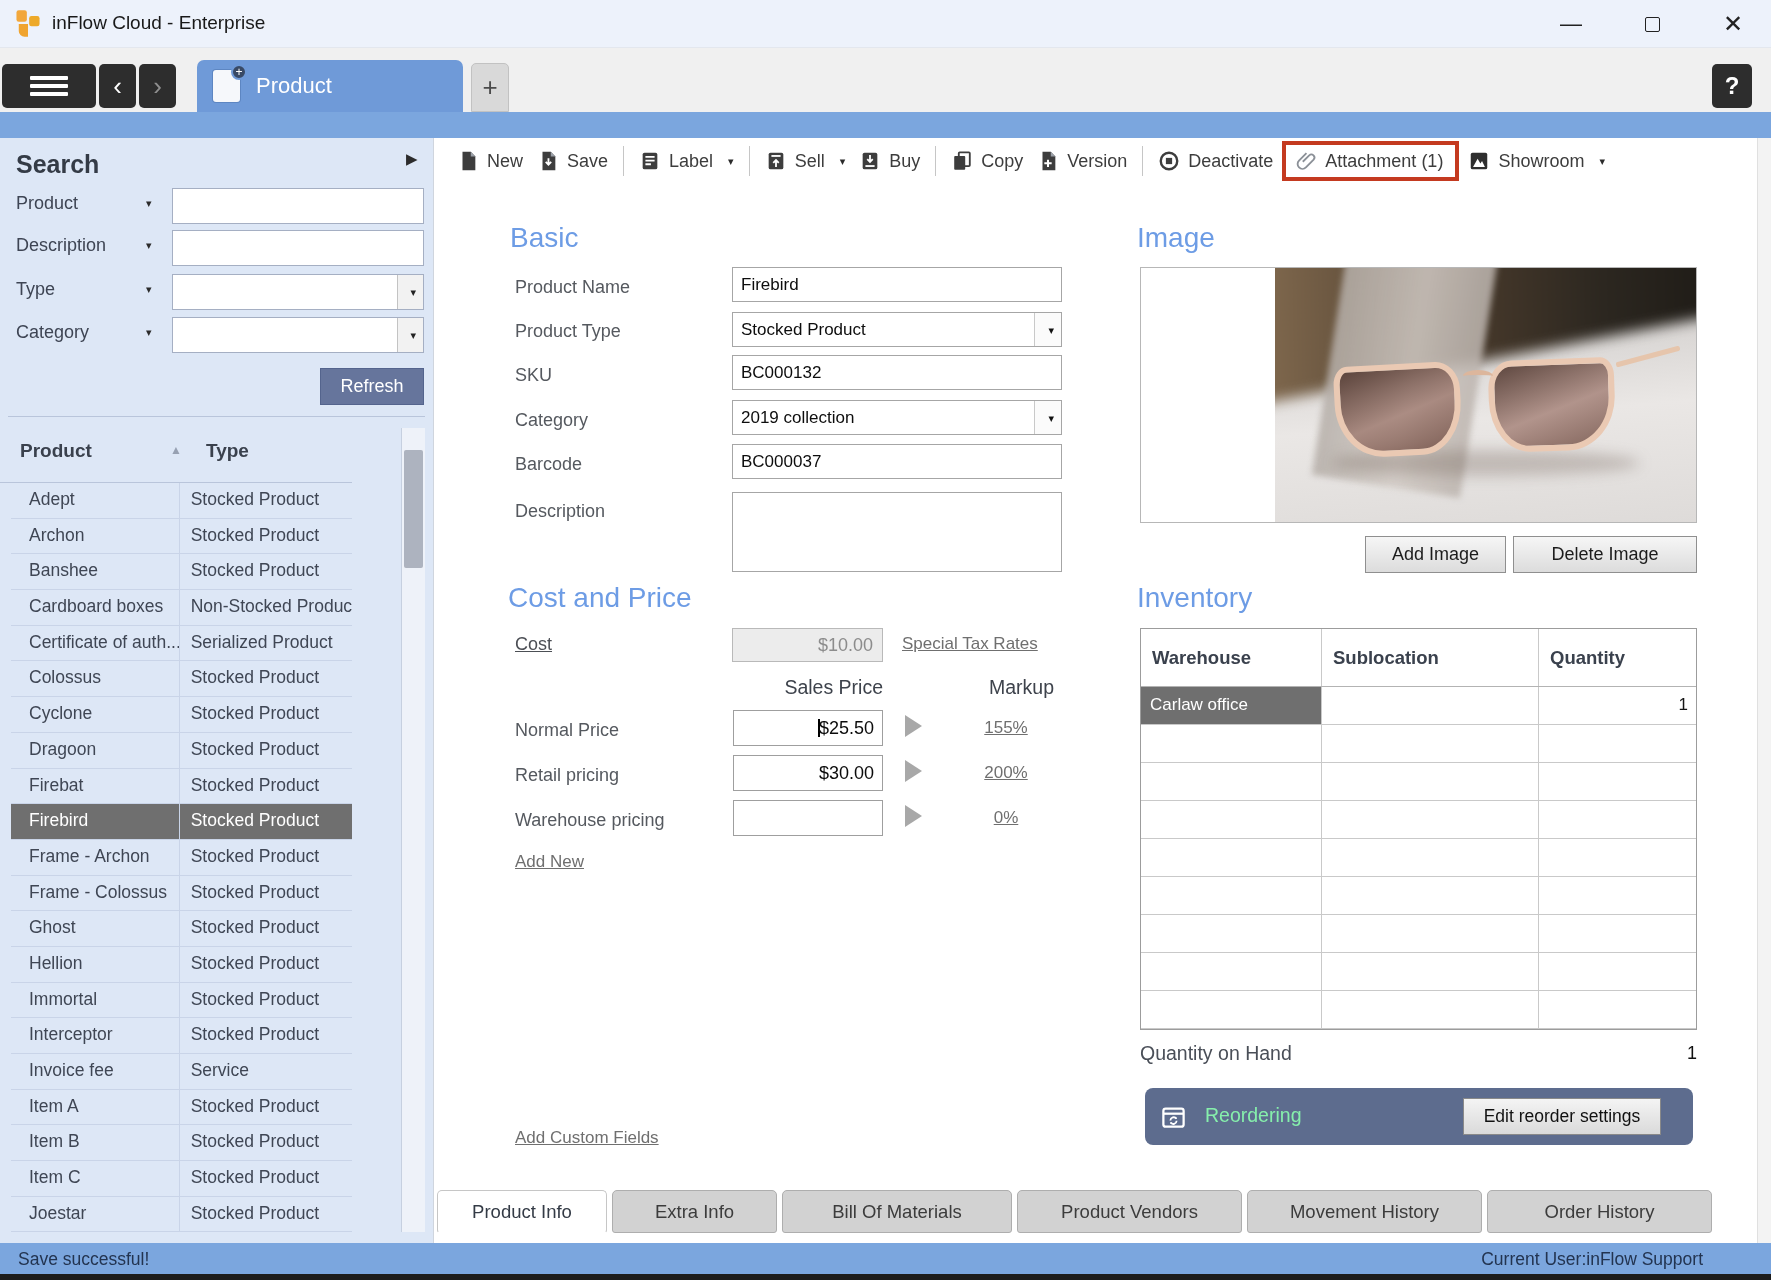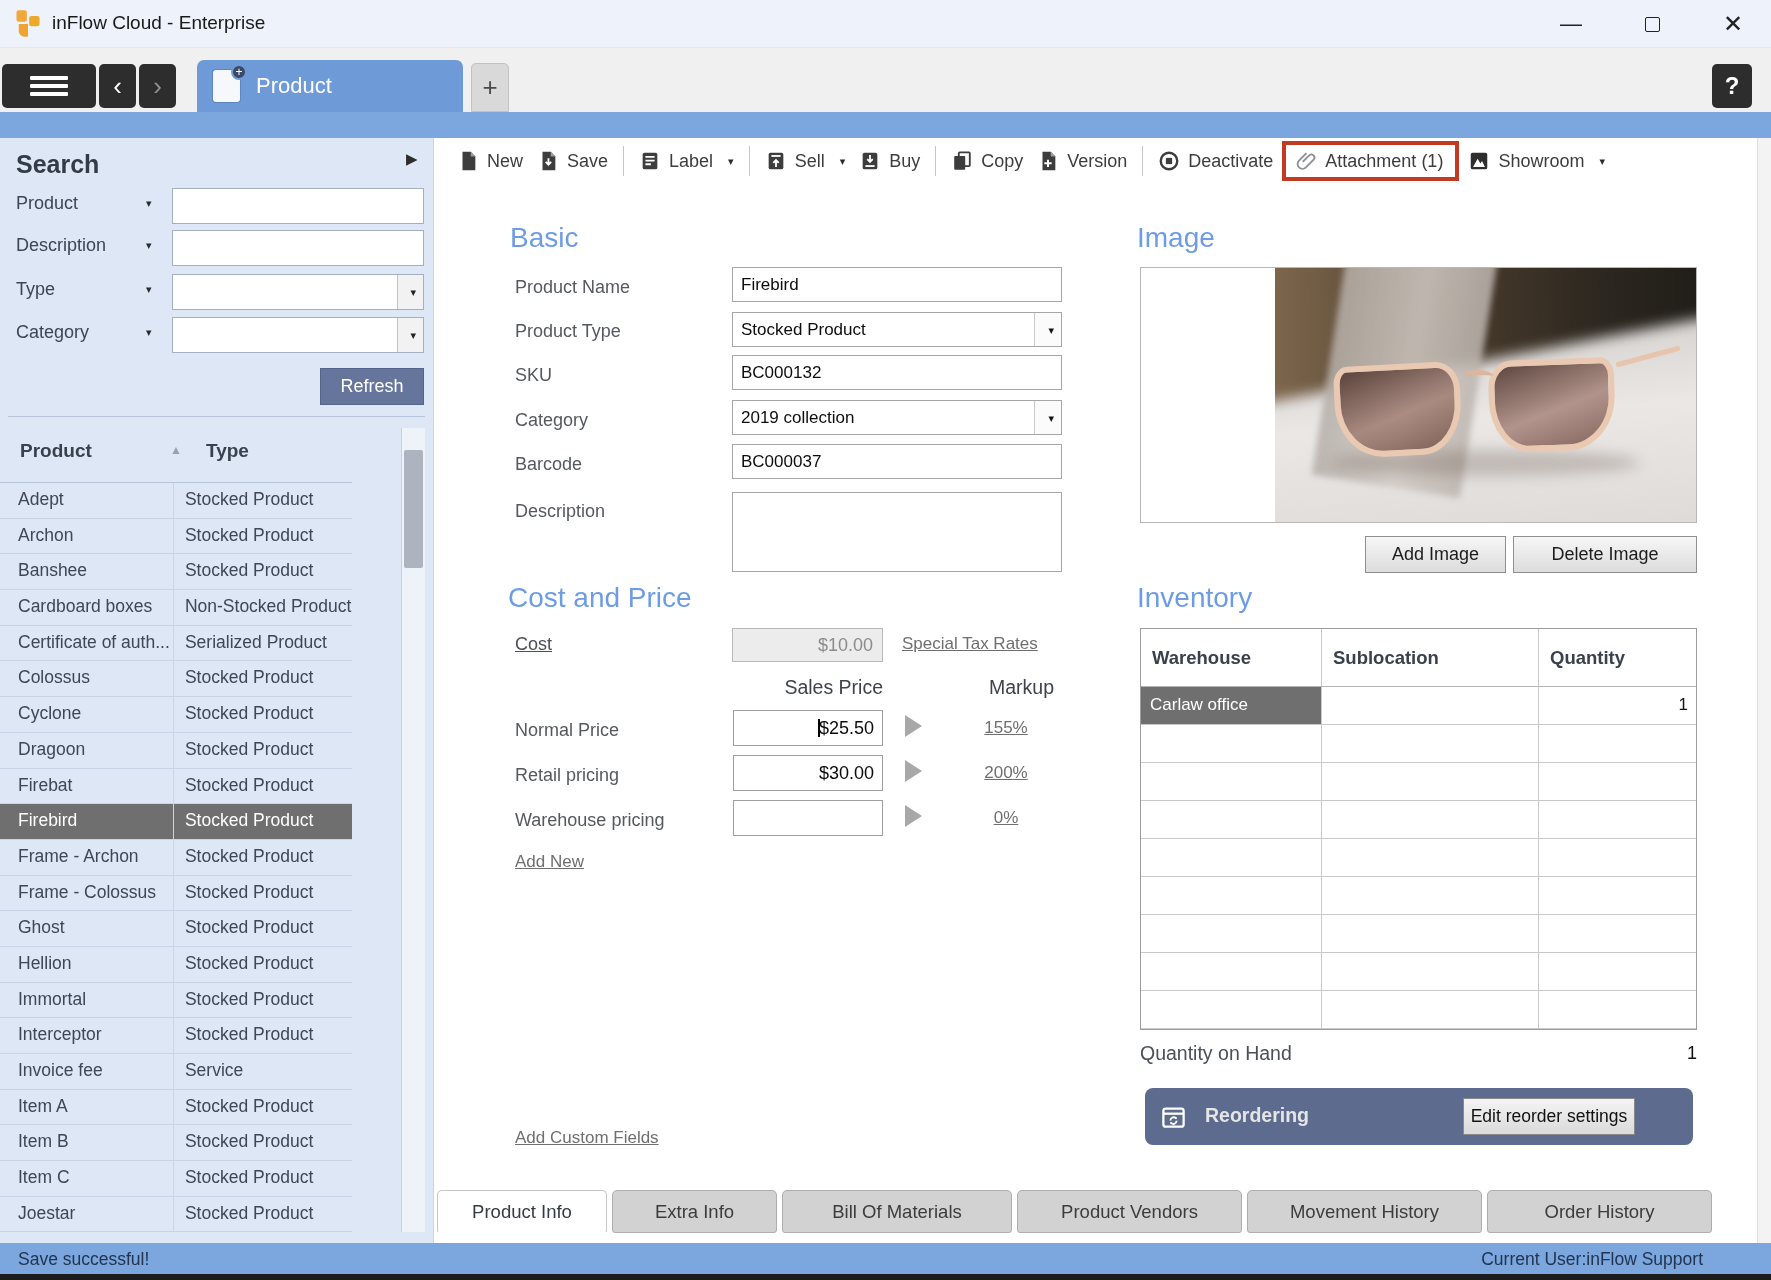--- a/index.html
+++ b/index.html
@@ -41,21 +41,21 @@
   .sfield-caret { position:absolute; left:146px; font-size:11px; color:#2b2b2b; }
   .sinput { position:absolute; left:172px; width:252px; height:36px; background:#fff; border:1px solid #a5afc3; }
   .sinput.combo::after { content:""; position:absolute; right:0; top:0; width:25px; height:34px; background:#f2f2f2; border-left:1px solid #c3c3c3; }
   .sinput.combo .arr { position:absolute; right:7px; top:11px; font-size:11px; color:#222; z-index:2; }
   .refresh-btn { position:absolute; left:320px; top:230px; width:104px; height:37px; background:#66759c; border:1px solid #54648d; color:#fff; font-size:18px; display:flex; align-items:center; justify-content:center; }
   .panel-divider { position:absolute; left:8px; top:278px; width:417px; height:1px; background:#b9c5db; }
   .plist-header { position:absolute; left:0; top:290px; width:400px; height:54px; }
   .plist-header .h1 { position:absolute; left:20px; top:12px; font-size:19px; font-weight:bold; color:#3a414d; }
   .plist-header .sort { position:absolute; left:170px; top:15px; font-size:12px; color:#97a1b2; }
   .plist-header .h2 { position:absolute; left:206px; top:12px; font-size:19px; font-weight:bold; color:#3a414d; }
-  .plist-rows { position:absolute; left:0; top:344px; width:352px; height:750px; overflow:hidden; border-top:1px solid #b9c5db; }
+  .plist-rows { position:absolute; left:0; top:344px; width:352px; height:750px; overflow:hidden; border-top:1px solid #b9c5db;padding-left:11px; }
   .plrow { display:flex; height:35.7px; border-bottom:1px solid #c9d4e8; font-size:17.5px; color:#3f4654; }
   .plrow .c1 { width:196px; padding:6px 4px 0 18px; overflow:hidden; white-space:nowrap; }
   .plrow .c2 { width:204px; padding:6px 4px 0 11px; border-left:1px solid #c9d4e8; overflow:hidden; white-space:nowrap; }
   .plrow.selected { background:#6f6f6f; color:#fff; }
   .plist-scroll { position:absolute; left:401px; top:290px; width:24px; height:804px; background:#eef2f9; border-left:1px solid #c6d0e0; }
   .plist-scroll .thumb { position:absolute; left:2px; top:22px; width:19px; height:118px; background:#adb3bf; border-radius:2px; }
 
   
   .vdivider { position:absolute; left:433px; top:138px; width:1px; height:1105px; background:#cfd5de; }
   .main-scroll { position:absolute; left:1757px; top:138px; width:14px; height:1105px; background:#f3f3f3; border-left:1px solid #e0e0e0; }
@@ -107,22 +107,22 @@
   .inv-cell { height:100%; padding:8px 8px 0 9px; font-size:17px; color:#141414; overflow:hidden; }
   .w1 { width:180px; } .w2 { width:217px; border-left:1px solid #c9c9c9; } .w3 { width:158px; border-left:1px solid #c9c9c9; }
   .inv-cell.sel { background:#6f6f6f; color:#fff; }
   .inv-cell.num { text-align:right; }
   .qoh-label { position:absolute; left:1140px; top:1042px; font-size:19.5px; color:#4a4f58; }
   .qoh-value { position:absolute; left:1597px; top:1043px; width:100px; text-align:right; font-size:18px; color:#101010; }
 
   
   .reorder-bar { position:absolute; left:1145px; top:1088px; width:548px; height:57px; background:#5d6c8e; border-radius:8px; }
   .reorder-bar .ricon { position:absolute; left:15px; top:15px; width:27px; height:27px; }
-  .reorder-bar .rlbl { position:absolute; left:60px; top:16px; color:#e5e5e5; font-size:19.5px;font-weight:bold; }
-  .reorder-btn { position:absolute; left:318px; top:10px; width:172px; height:37px; background:linear-gradient(#f4f4f4,#dadada); border:1px solid #898989; font-size:17.5px; color:#111; display:flex; align-items:center; justify-content:center; }
+  .reorder-bar .rlbl { position:absolute; left:60px; top:16px; color:#86efac; font-size:19.5px; }
+  .reorder-btn { position:absolute; left:318px; top:10px; width:198px; height:37px; background:linear-gradient(#f4f4f4,#dadada); border:1px solid #898989; font-size:17.5px; color:#111; display:flex; align-items:center; justify-content:center; }
 
   
   .btabs { position:absolute; left:437px; top:1190px; height:43px; display:flex; gap:5px; }
   .btab { height:43px; background:#d2d2d2; border:1px solid #aeaeae; border-radius:5px 5px 3px 3px; font-size:18.5px; color:#3c3c3c; display:flex; align-items:center; justify-content:center; }
   .btab.active { background:#fff; border-color:#c6c6c6; border-bottom-color:#fff; color:#343b46; }
 
   
   .statusbar { position:absolute; left:0; top:1243px; width:1771px; height:31px; background:#7ba6de; }
   .status-left { position:absolute; left:18px; top:6px; font-size:17.5px; color:#233450; }
   .status-right { position:absolute; right:68px; top:6px; font-size:17.5px; color:#233450; display:flex; gap:0; }

